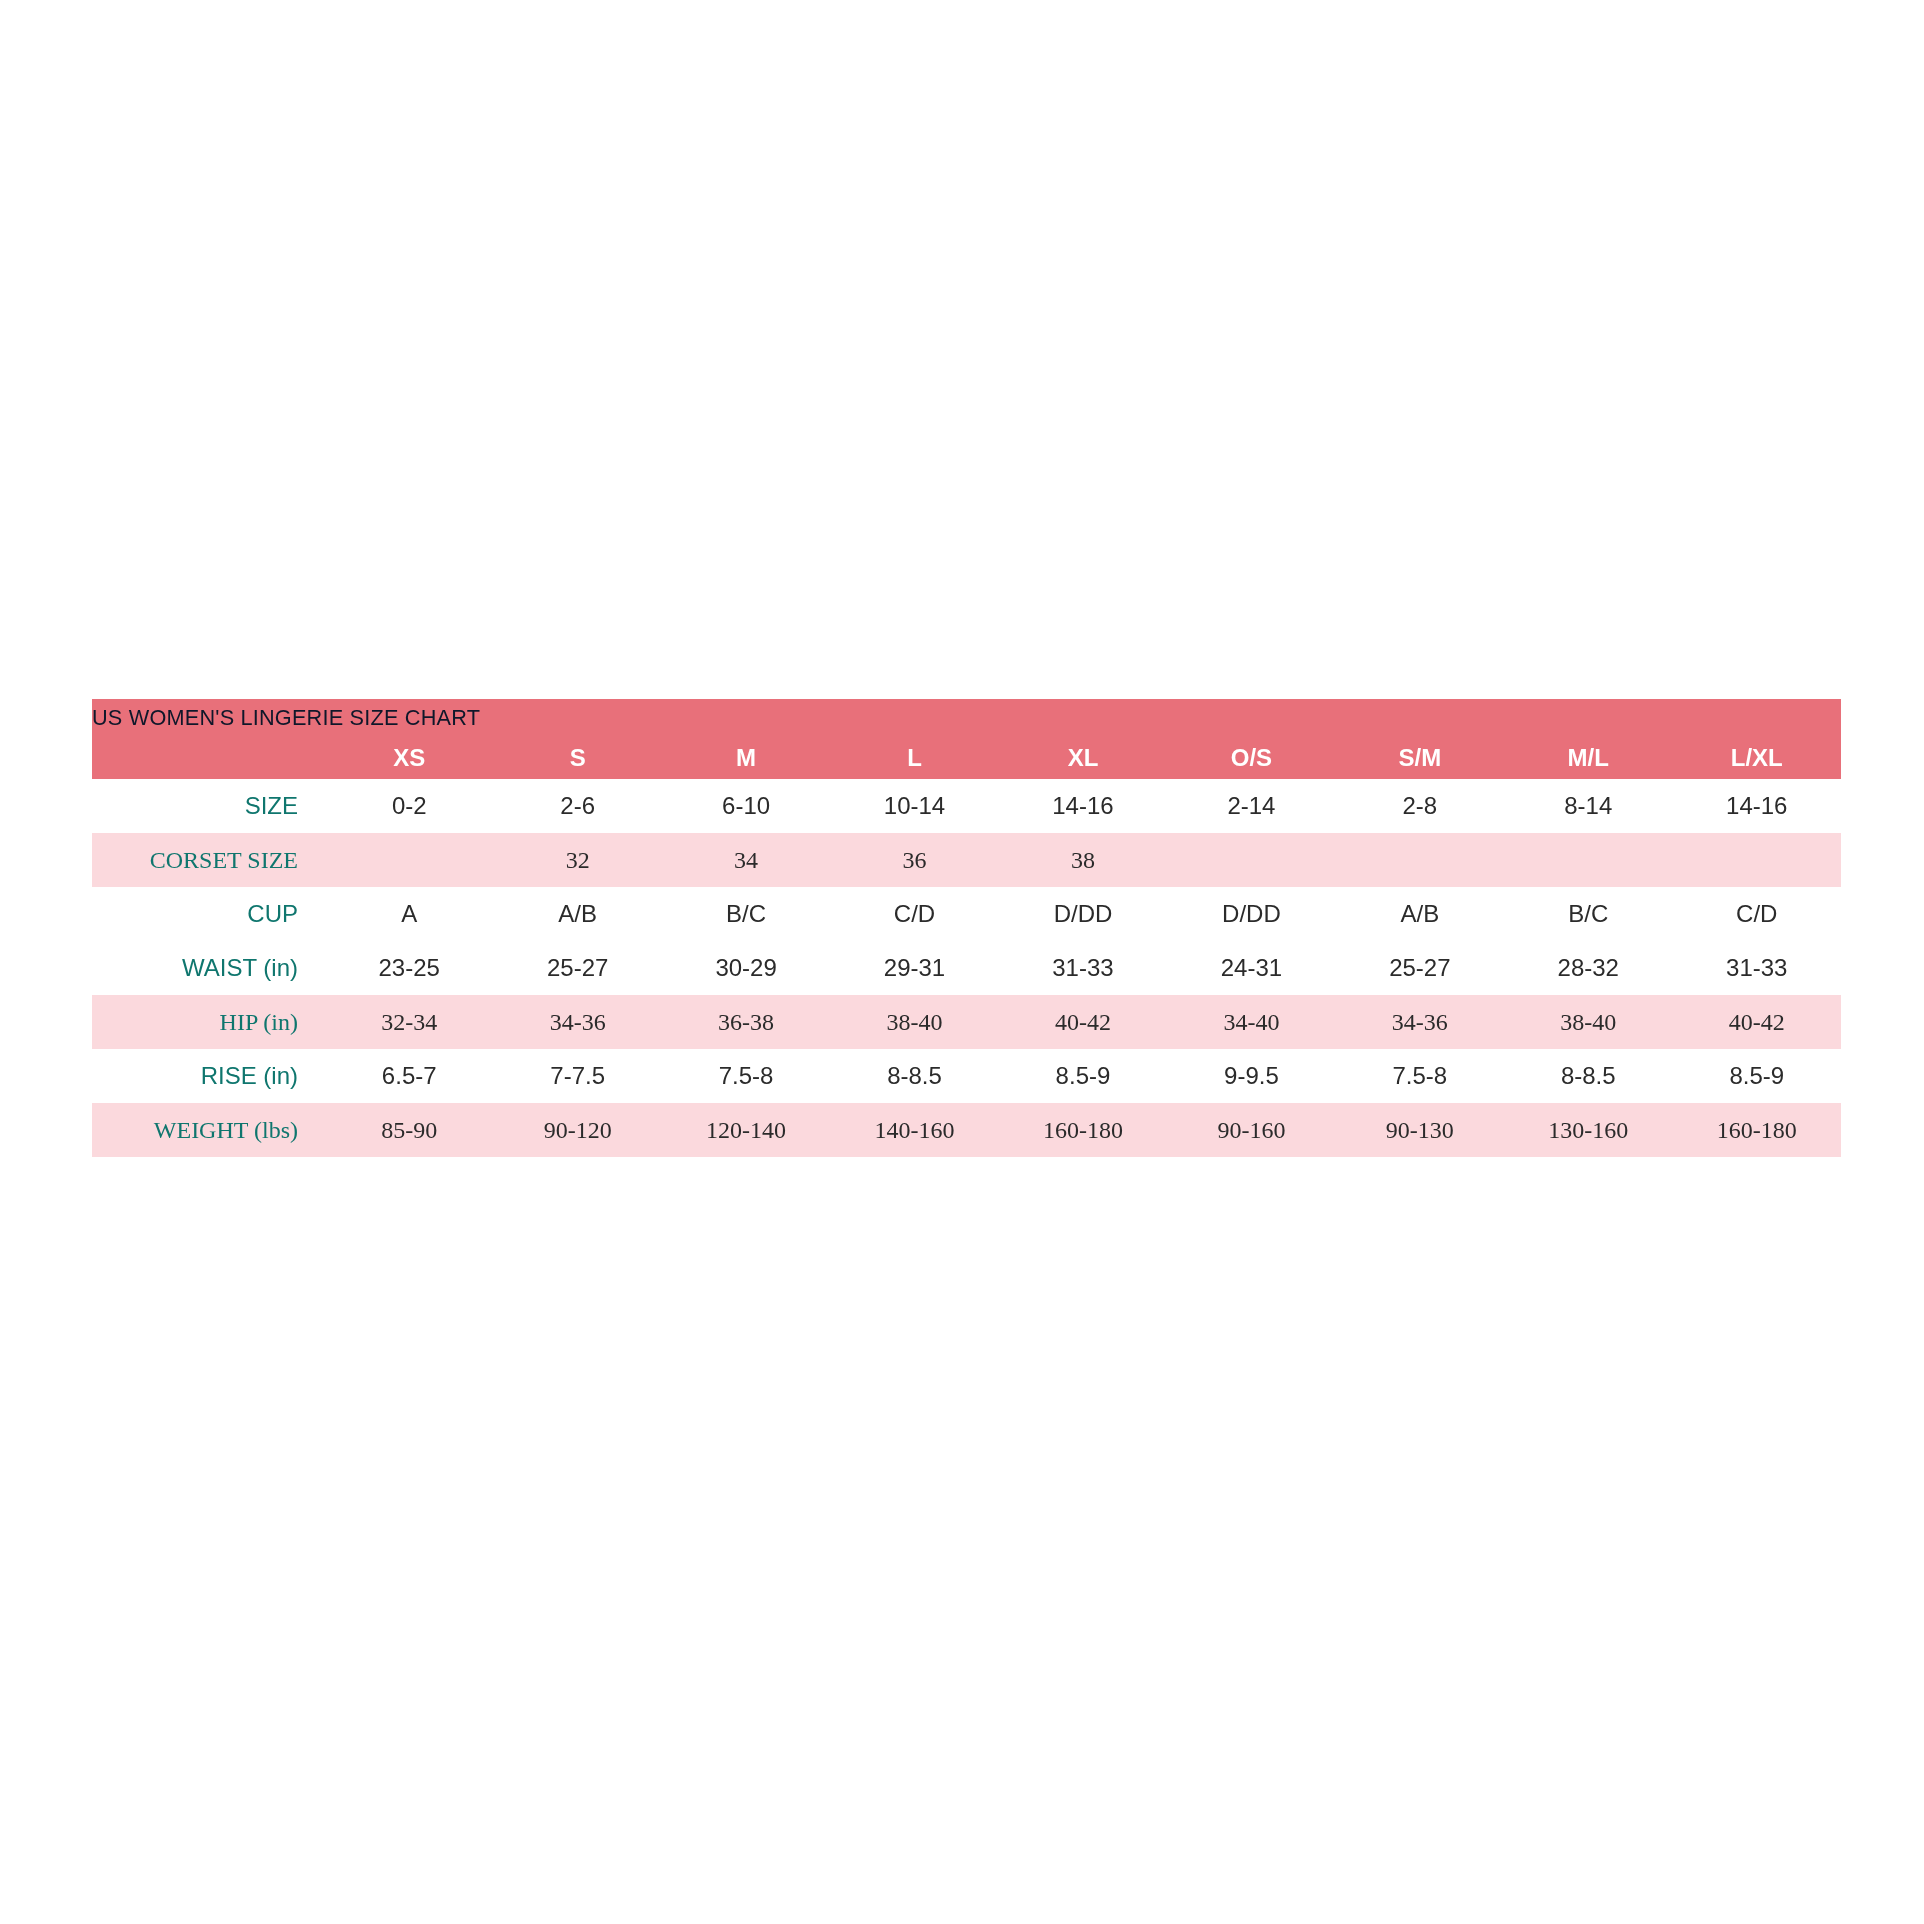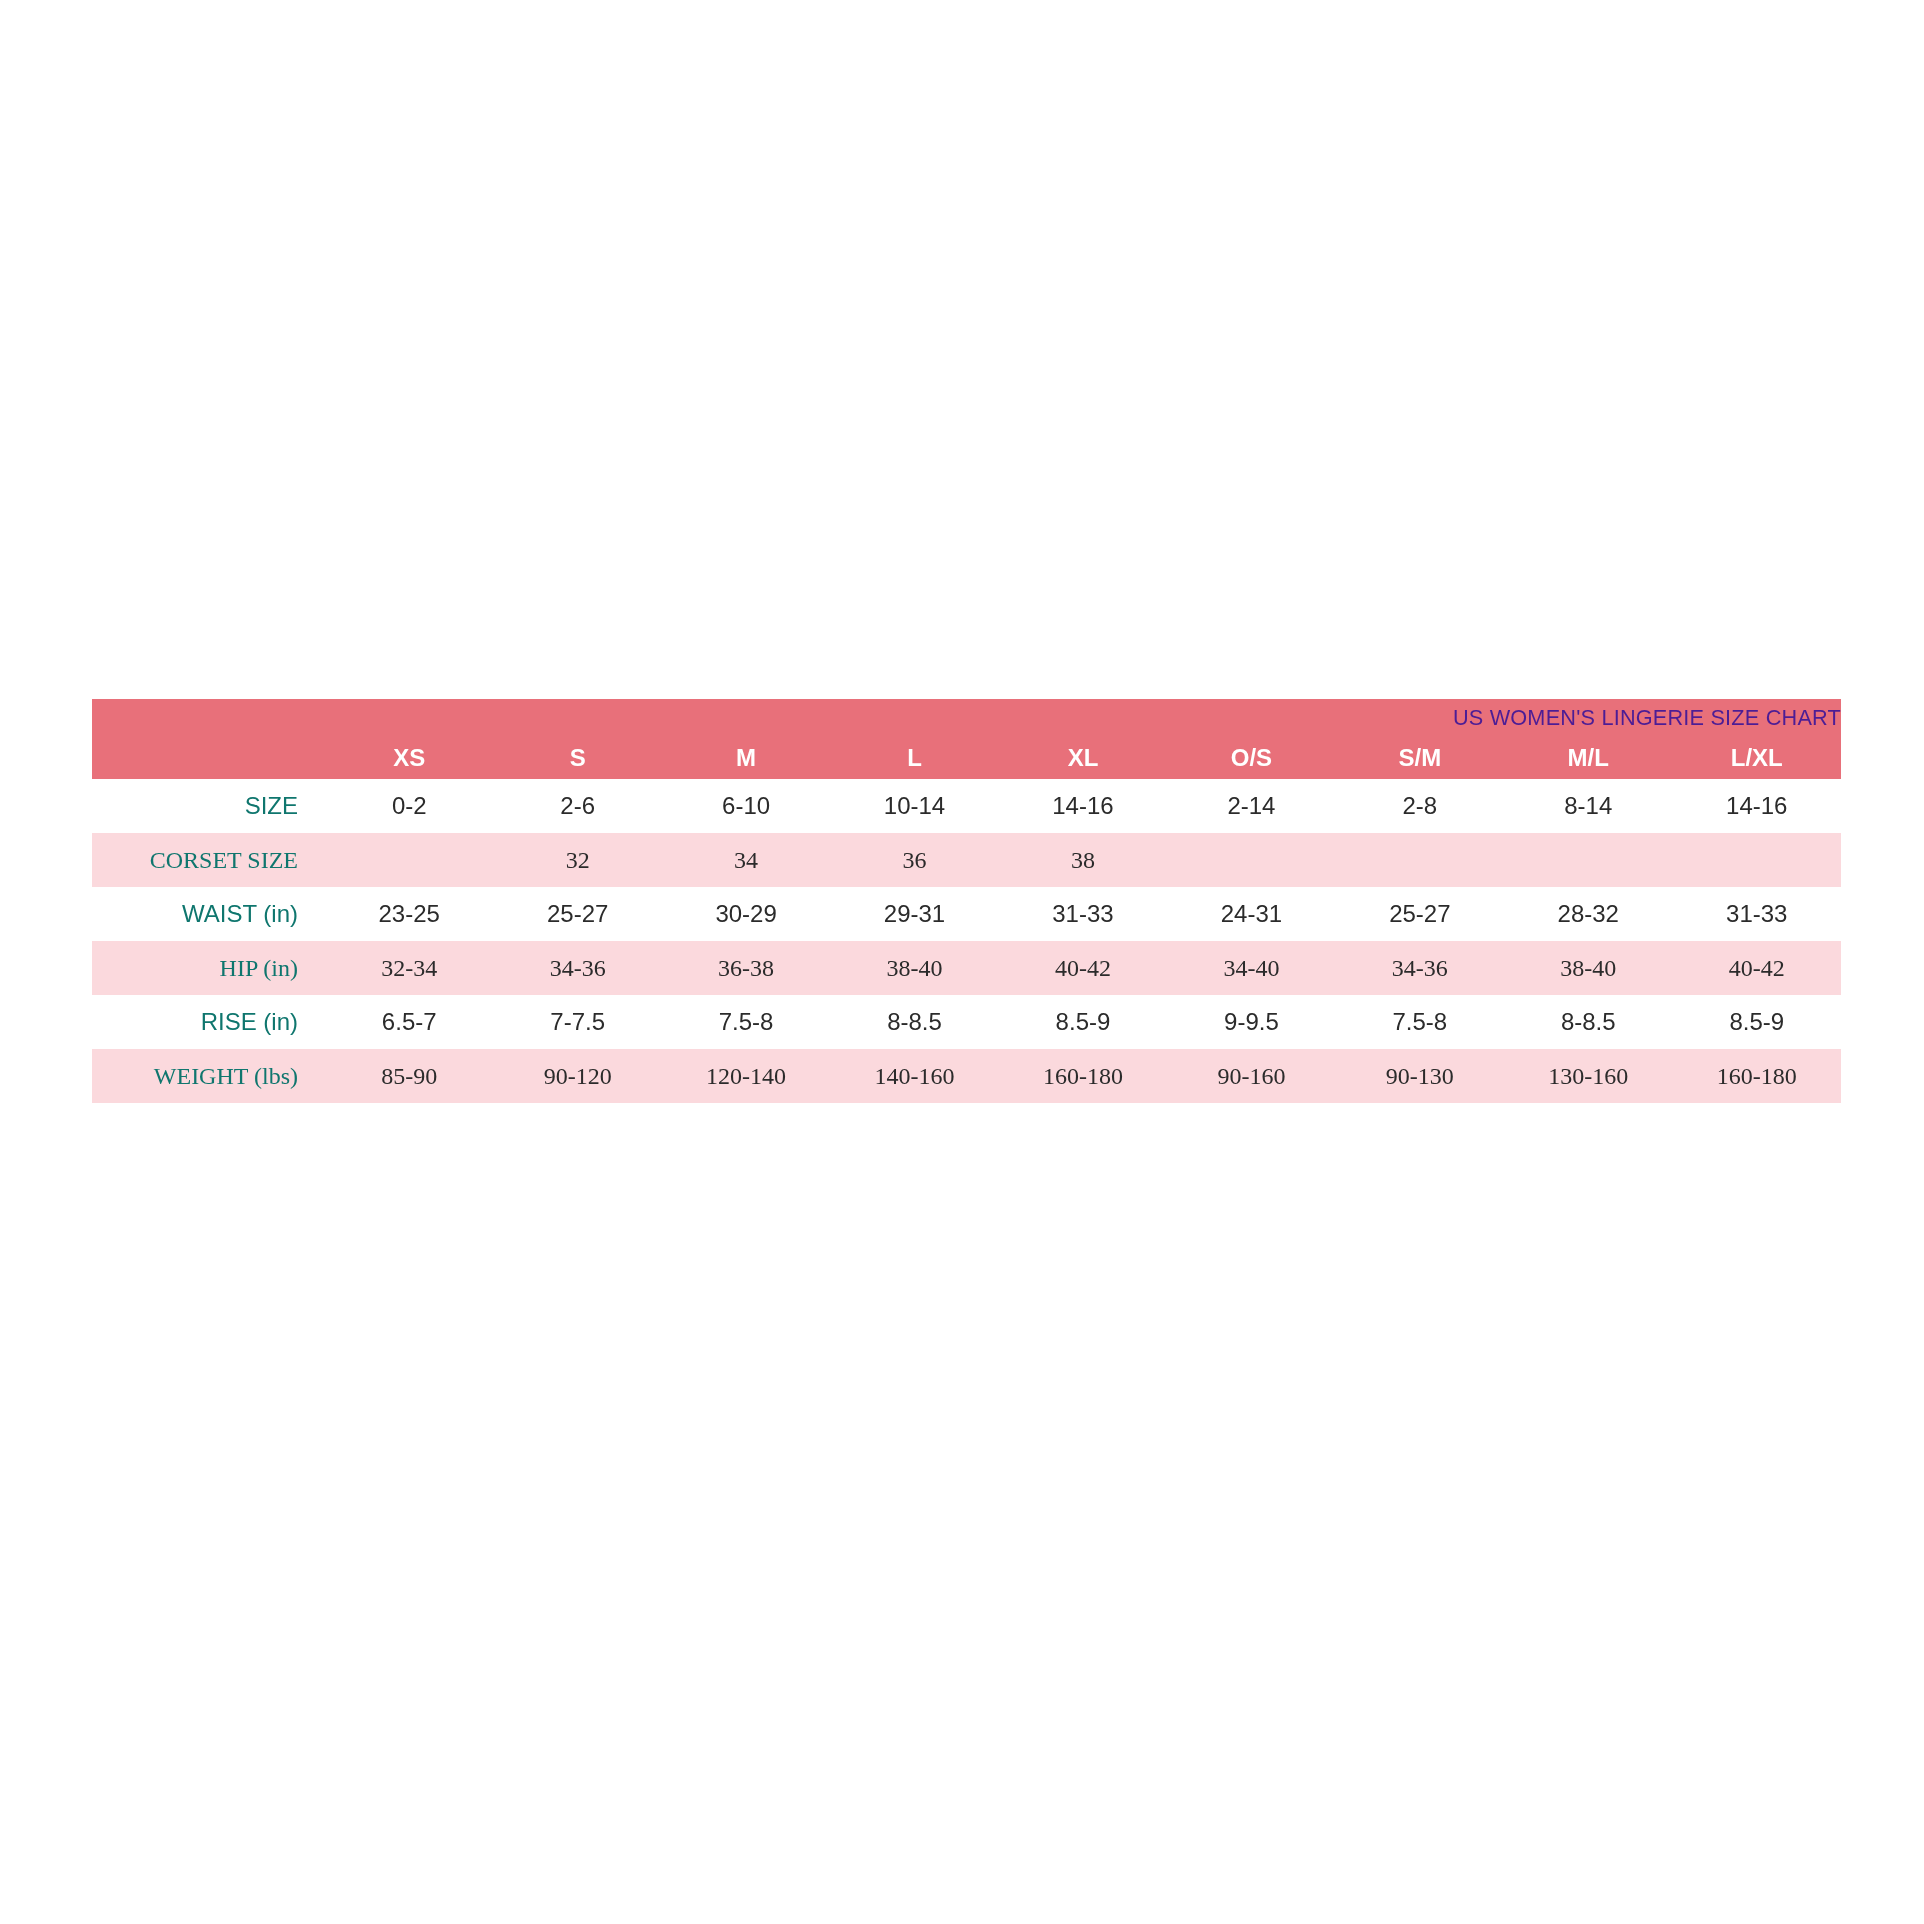--- a/index.html
+++ b/index.html
@@ -31,22 +31,22 @@
     table-layout: fixed;
   }
   table.size-chart td,
   table.size-chart th {
     padding: 0;
     margin: 0;
     border: none;
   }
   .title-row td {
     background: #e8707a;
-    color: #4c1d95;
-    text-align: right;
+    color: #0f172a;
+    text-align: left;
     font-size: 21.7px;
     font-weight: 400;
     height: 38px;
     letter-spacing: 0.2px;
     padding-top: 8px;
     padding-bottom: 1.6px;
   }
   .head-row td {
     background: #e8707a;
     color: #ffffff;
@@ -136,20 +136,32 @@
           <td>32</td>
           <td>34</td>
           <td>36</td>
           <td>38</td>
           <td></td>
           <td></td>
           <td></td>
           <td></td>
         </tr>
 
+        <tr class="data-row plain">
+          <td class="rowlabel">CUP</td>
+          <td>A</td>
+          <td>A/B</td>
+          <td>B/C</td>
+          <td>C/D</td>
+          <td>D/DD</td>
+          <td>D/DD</td>
+          <td>A/B</td>
+          <td>B/C</td>
+          <td>C/D</td>
+        </tr>
 
 
         <tr class="data-row plain">
           <td class="rowlabel">WAIST (in)</td>
           <td>23-25</td>
           <td>25-27</td>
           <td>30-29</td>
           <td>29-31</td>
           <td>31-33</td>
           <td>24-31</td>

